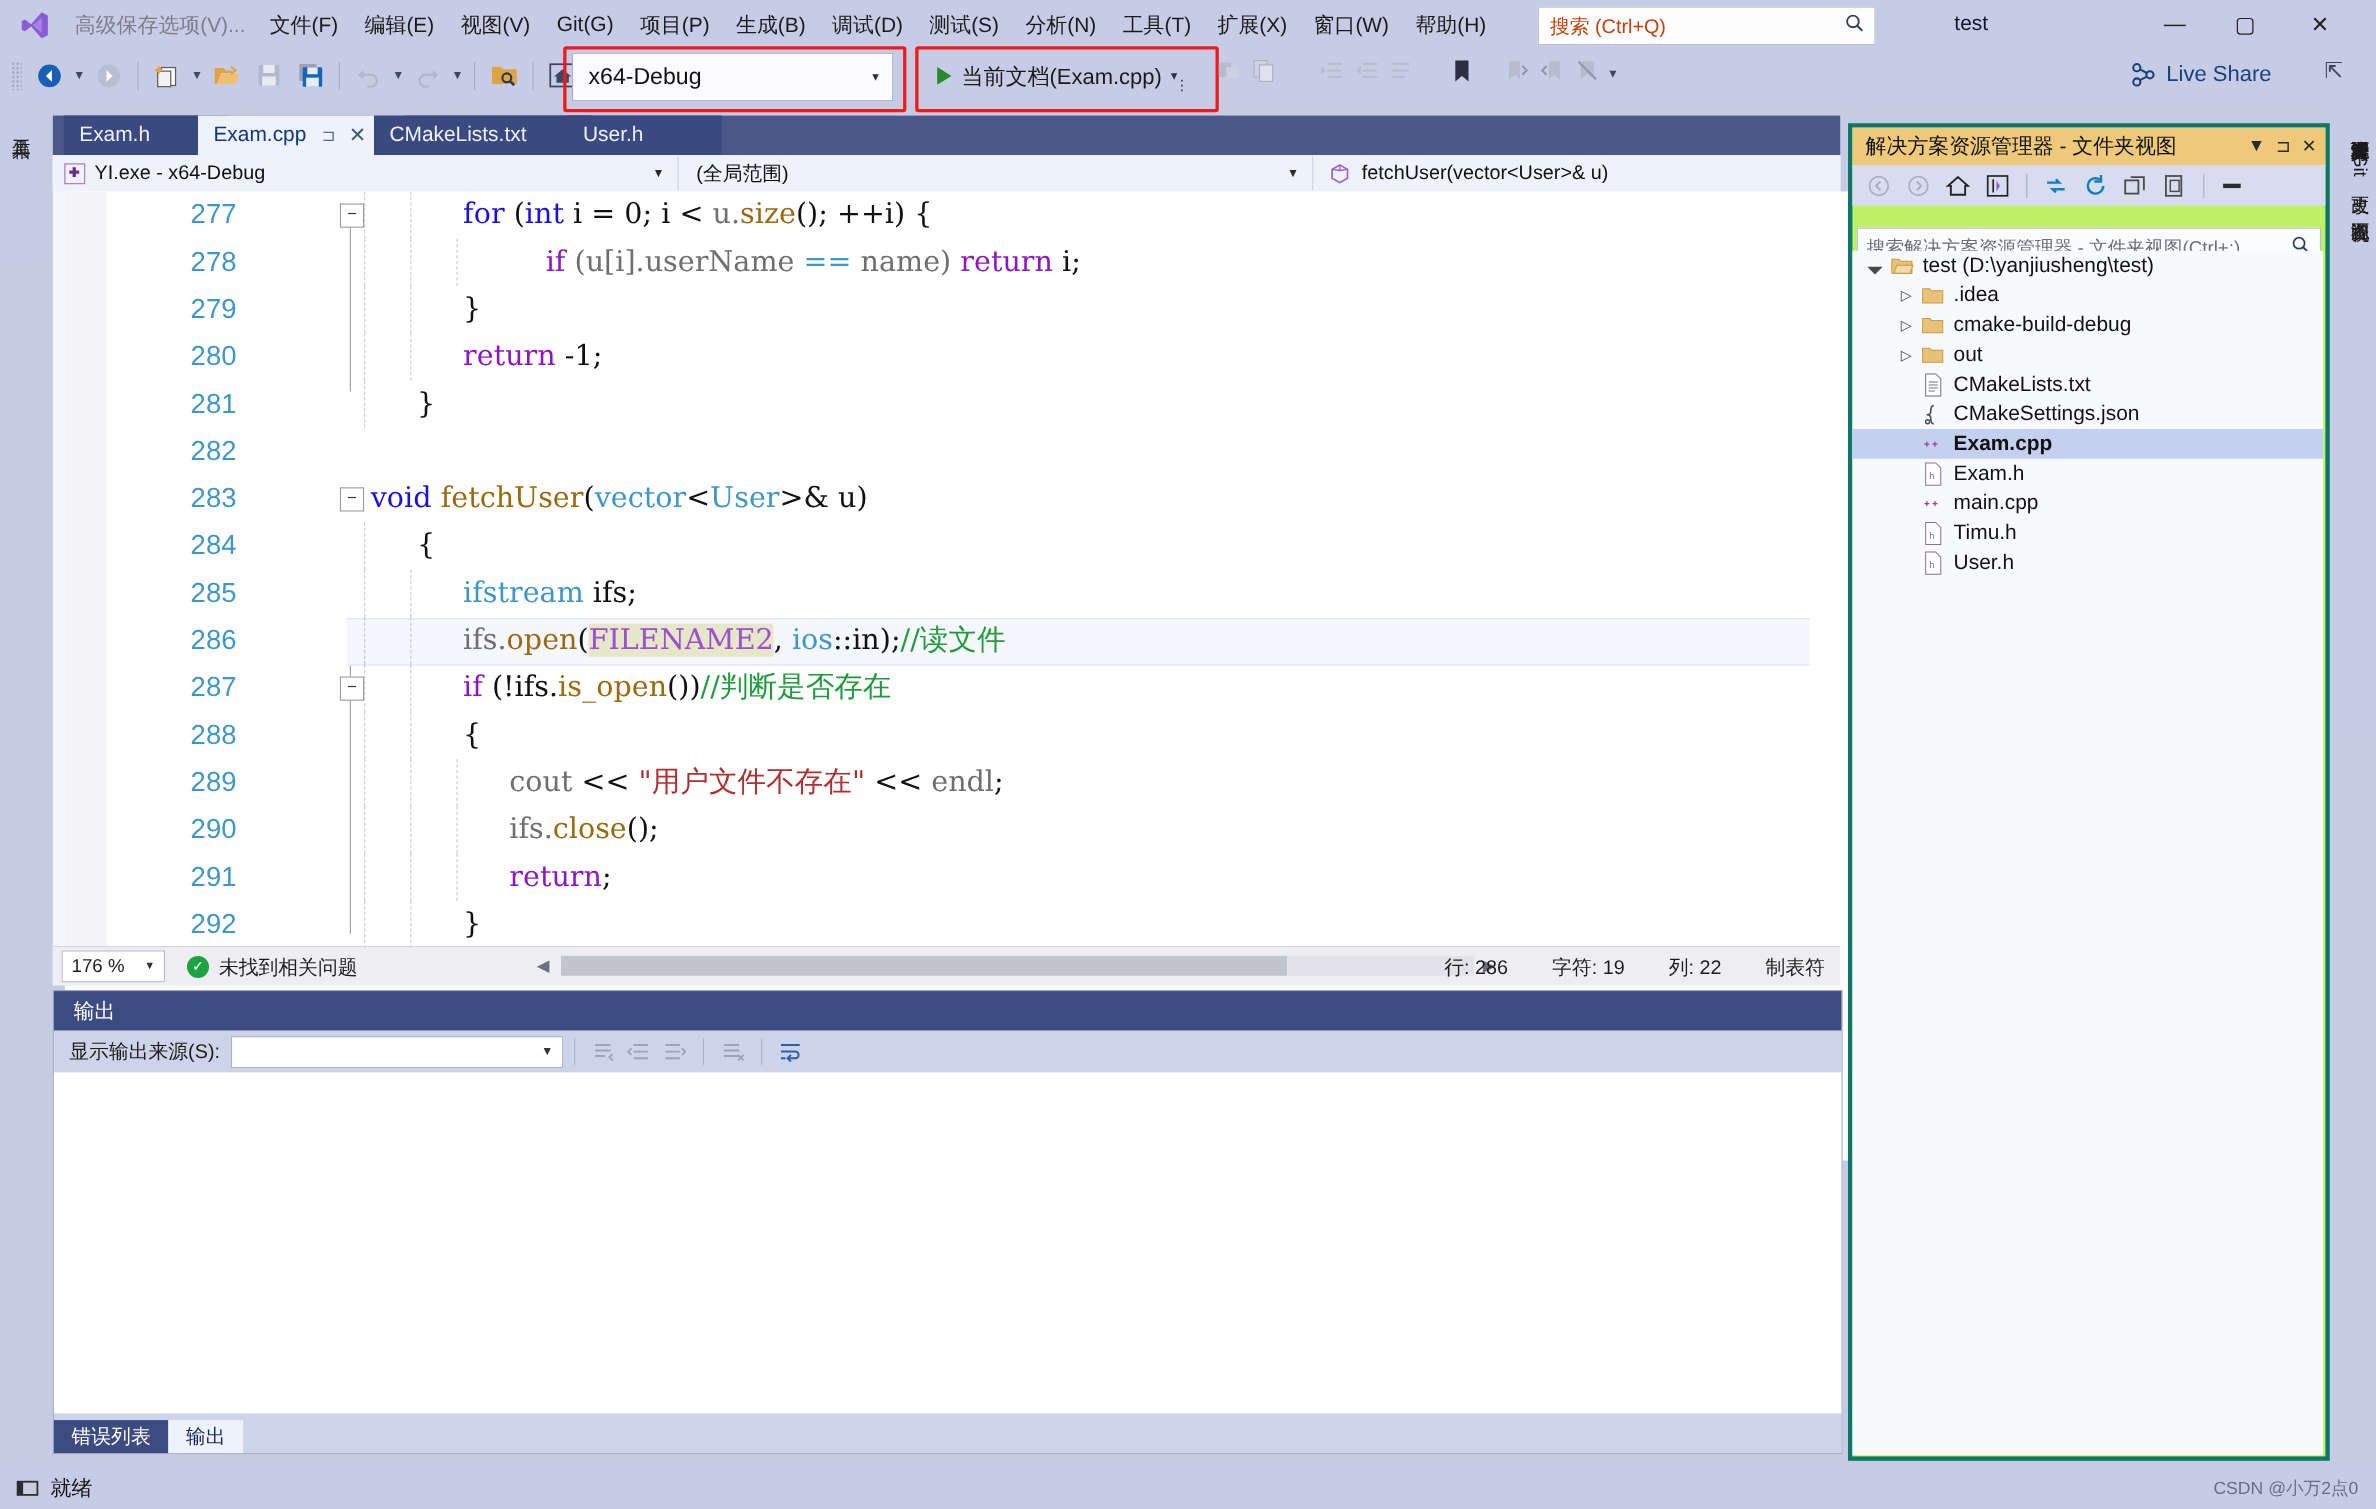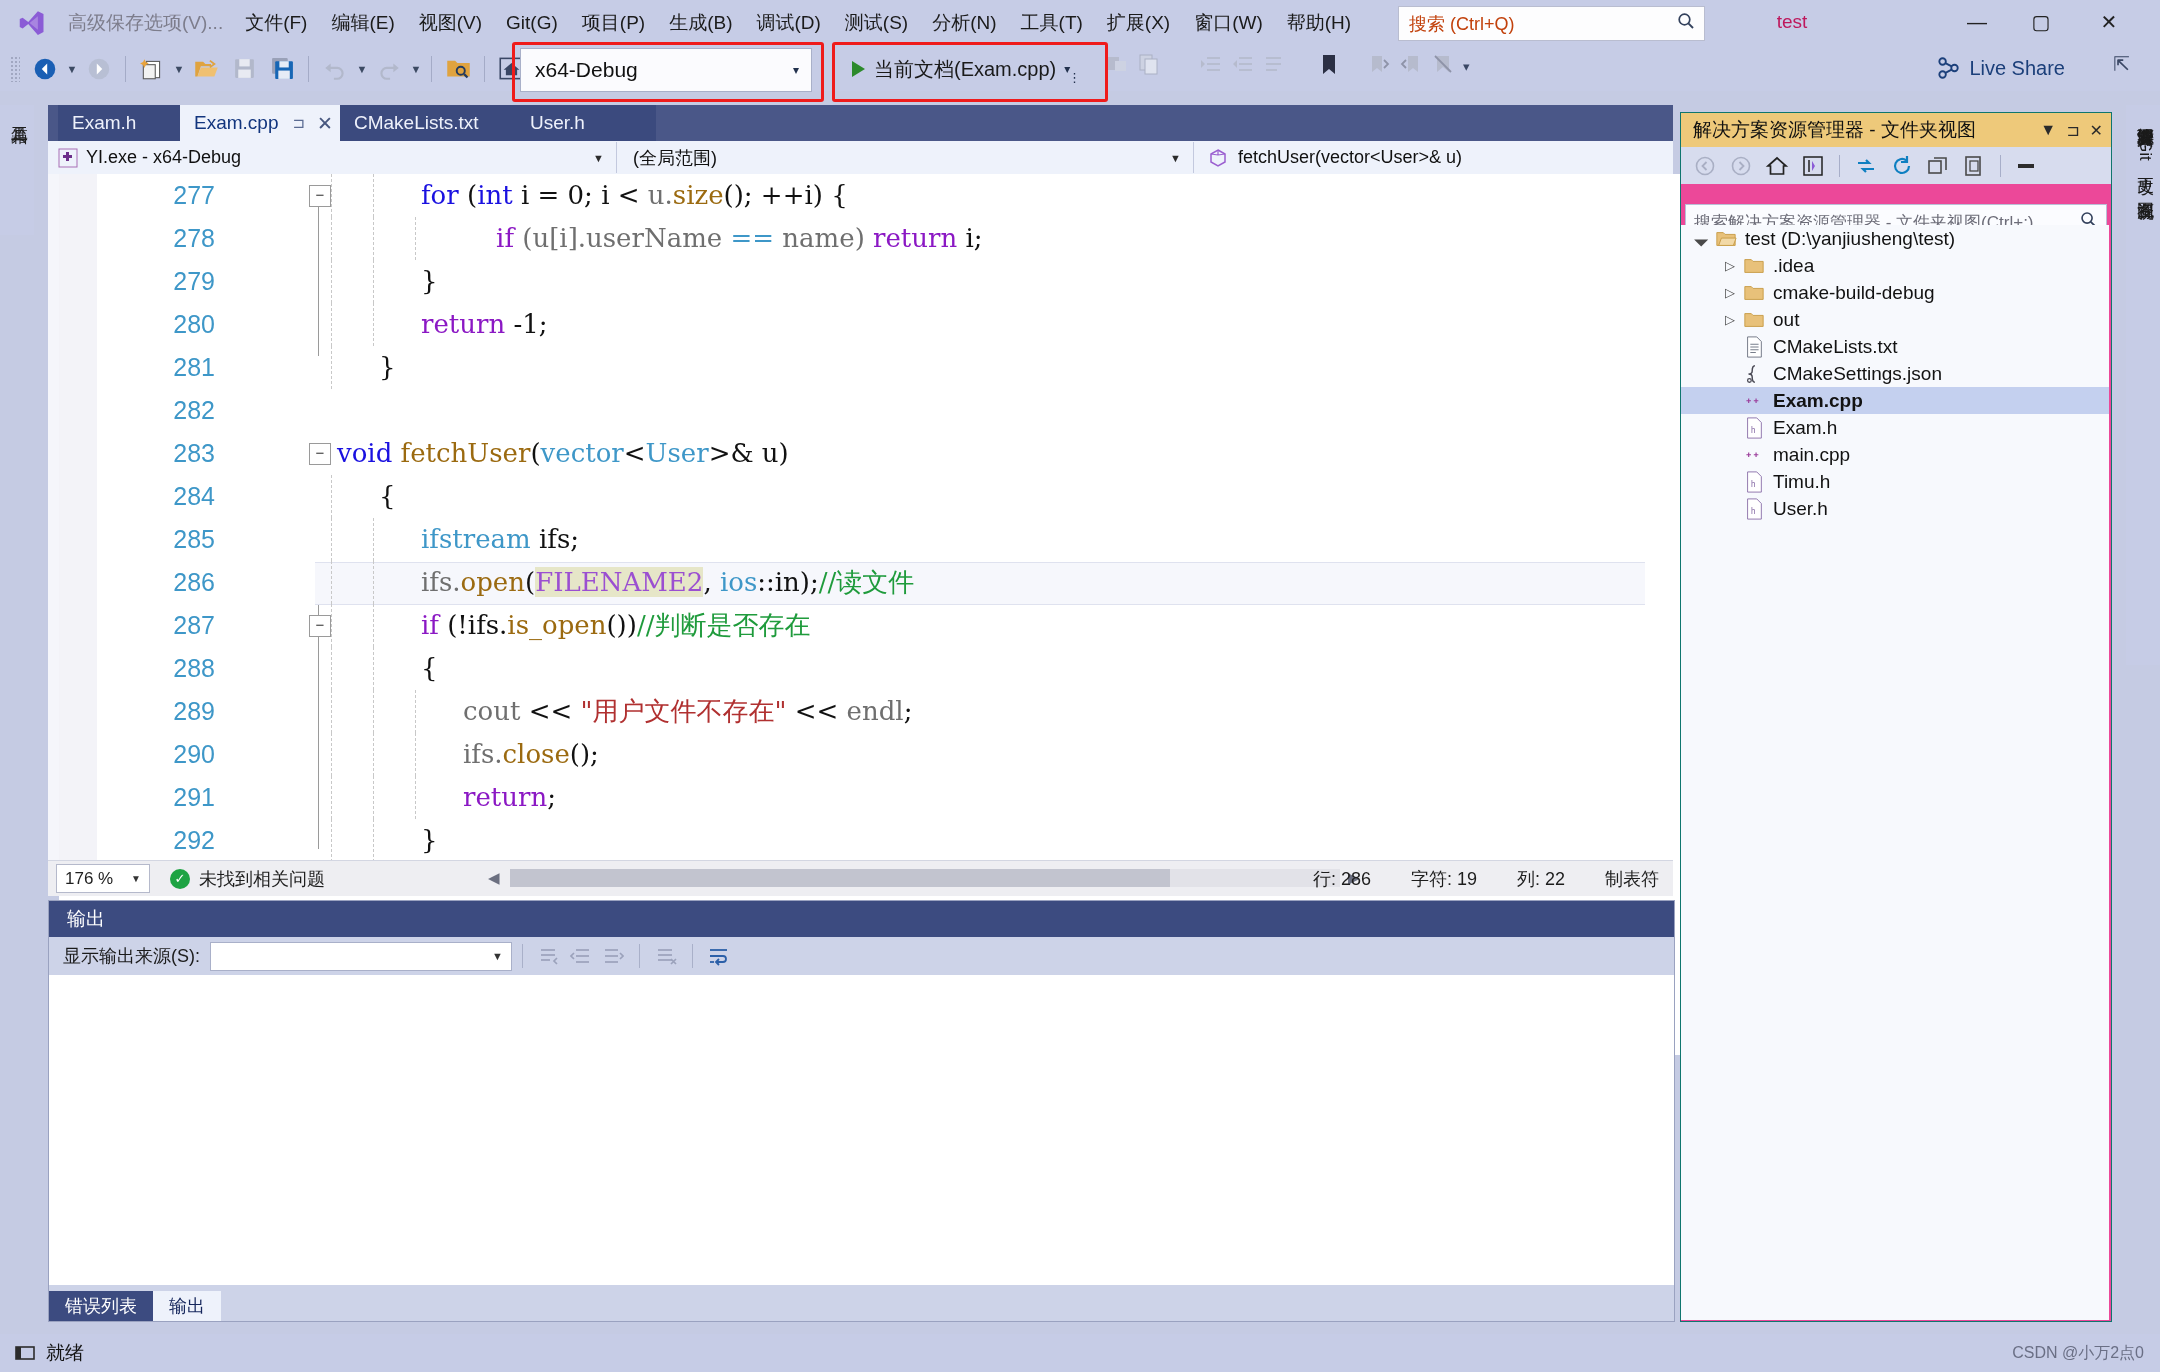--- a/index.html
+++ b/index.html
@@ -19,21 +19,21 @@
   }
   .vs-logo{width:38px;height:38px;margin-left:12px;margin-right:8px;display:flex;align-items:center;justify-content:center;}
   .menu-dim{color:#7d7d8c;font-size:19px;padding:0 10px;white-space:nowrap;}
   .menu-item{color:#1b1b1b;font-size:19px;padding:0 12px;white-space:nowrap;cursor:default;}
   .search-box{
     position:absolute;left:1398px;top:6px;width:305px;height:33px;
     background:#fdfdfe;border:1px solid #b9bdd0;display:flex;align-items:center;
   }
   .search-box .ph{color:#c2410c;font-size:18px;padding-left:10px;flex:1;}
   .search-ic{margin-right:8px;}
-  .user-chip{position:absolute;left:1757px;top:6px;width:70px;height:32px;background:#c6cce6;display:flex;align-items:center;justify-content:center;font-size:19px;color:#be185d;}
+  .user-chip{position:absolute;left:1757px;top:6px;width:70px;height:32px;background:#c6cce6;display:flex;align-items:center;justify-content:center;font-size:19px;color:#0f172a;}
   .wbtn{position:absolute;top:0;width:62px;height:44px;display:flex;align-items:center;justify-content:center;color:#222;font-size:20px;}
 
   
   .toolbar{
     position:absolute;left:0;top:46px;width:2160px;height:45px;
     background:#c6cce6;display:flex;align-items:center;
   }
   .grip{width:10px;height:26px;margin-left:10px;margin-right:6px;
     background-image:radial-gradient(#9aa0bb 1px, transparent 1.2px);
     background-size:4px 4px;opacity:.85;}
@@ -131,21 +131,21 @@
   .out-combo .cv{margin-left:auto;margin-right:8px;font-size:11px;color:#333;}
   .out-sep{width:1px;height:24px;background:#a9b0c9;margin:0 10px;}
   .out-ic{width:32px;height:30px;display:flex;align-items:center;justify-content:center;}
   .out-body{position:absolute;left:0;top:74px;width:1625px;height:310px;background:#fff;}
   .out-tabs{position:absolute;left:0;bottom:0;width:1625px;height:36px;background:#cdd3e8;display:flex;align-items:flex-end;}
   .out-tab{height:30px;display:flex;align-items:center;padding:0 16px;font-size:18px;}
   .out-tab.inactive{background:#3c4b80;color:#fff;}
   .out-tab.active{background:#eef2fb;color:#15265c;}
 
   
-  .se{position:absolute;left:1680px;top:112px;width:430px;height:1208px;background:#ec4899;border:1px solid #0f766e;}
+  .se{position:absolute;left:1680px;top:112px;width:430px;height:1208px;background:#bef264;border:4px solid #0f766e;}
   .se-head{height:34px;background:#eec97a;display:flex;align-items:center;padding:0 8px 0 12px;}
   .se-head .t{font-size:19px;color:#111;flex:1;white-space:nowrap;}
   .se-head .ic{margin-left:10px;color:#2b2b2b;font-size:16px;}
   .se-tools{height:37px;background:#d7dcee;display:flex;align-items:center;padding-left:8px;gap:4px;}
   .se-ic{width:32px;height:30px;display:flex;align-items:center;justify-content:center;}
   .se-sep{width:1px;height:22px;background:#a7aec9;margin:0 6px;}
   .se-search{height:34px;background:#fbfcff;border:1px solid #b9bfd6;margin:20px 4px;display:flex;align-items:center;}
   .se-search .ph{font-size:17px;color:#6c6c78;padding-left:8px;flex:1;white-space:nowrap;}
   .se-tree{position:absolute;left:0;top:112px;width:428px;height:1095px;background:#f7f9fd;}
   .tr{height:27px;display:flex;align-items:center;font-size:19px;color:#121212;white-space:nowrap;}

